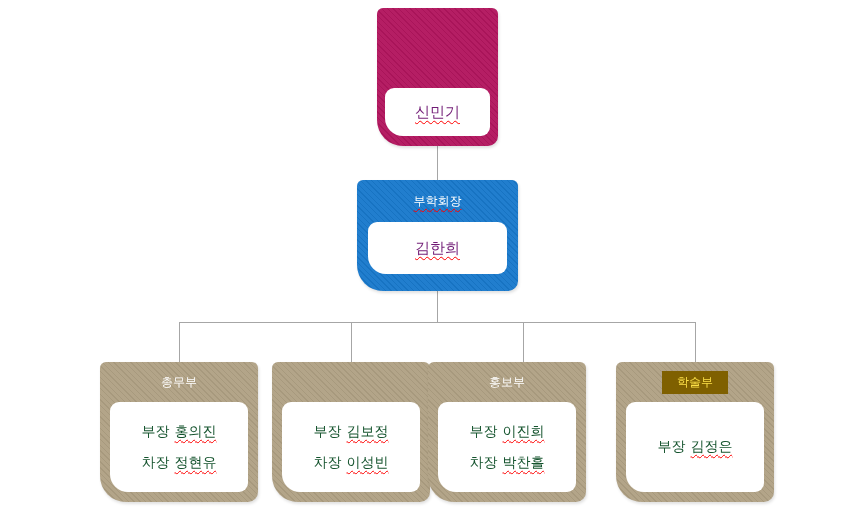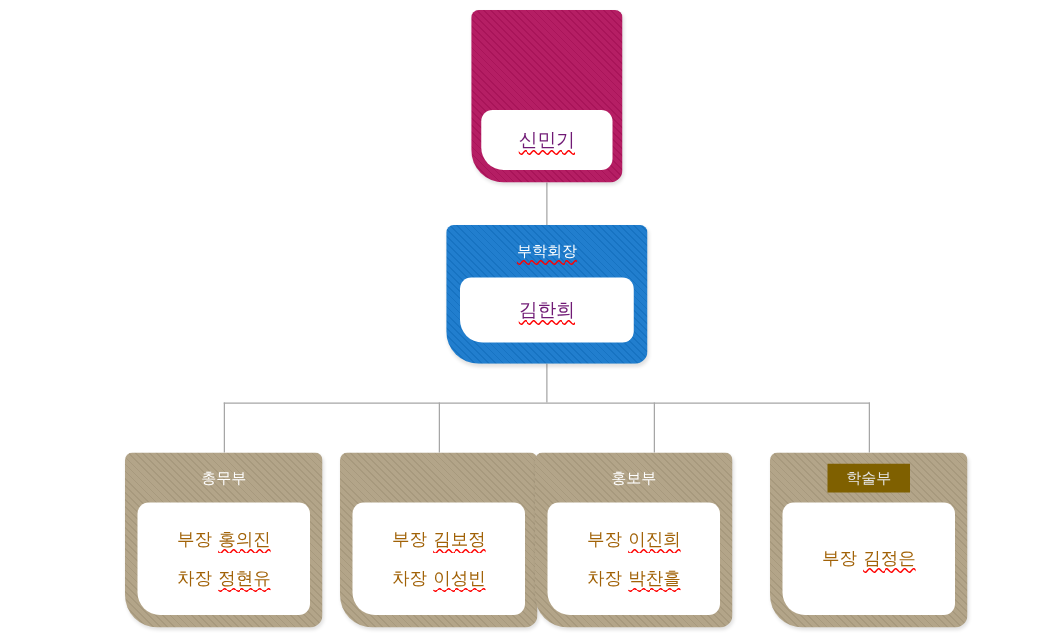--- a/index.html
+++ b/index.html
@@ -53,21 +53,21 @@
   
   .vice { left: 357px; top: 180px; width: 161px; height: 111px; background-color: #1879cc; }
   .vice .node-title { height: 42px; font-size: 12px; }
   .vice .name-box { left: 11px; right: 11px; bottom: 17px; height: 52px; font-size: 15px; }
 
   
   .dept { top: 362px; width: 158px; height: 140px; background-color: #b0a184; }
   .dept .node-title { height: 40px; font-size: 12px; }
   .dept .name-box {
     left: 10px; right: 10px; bottom: 10px; height: 90px;
-    flex-direction: column; gap: 13px; font-size: 14px; color: #a16207;
+    flex-direction: column; gap: 13px; font-size: 14px; color: #14532d;
   }
   .dept-1 { left: 100px; }
   .dept-2 { left: 272px; }
   .dept-3 { left: 428px; }
   .dept-4 { left: 616px; }
 
   .member-line { display: flex; gap: 5px; white-space: nowrap; }
 
   
   .squiggle {
@@ -75,21 +75,21 @@
     text-decoration-style: wavy;
     text-decoration-color: #ff0000;
     text-decoration-thickness: 1px;
     text-underline-offset: 3px;
     text-decoration-skip-ink: none;
   }
 
   
   .title-highlight {
     background: #7f6000;
-    color: #e5e5e5;
+    color: #fde047;
     padding: 3px 15px;
   }
 </style>
 </head>
 <body>
 
 <div class="canvas">
 
   <div class="connector v" style="left:437px; top:146px; height:34px"></div>
   <div class="connector v" style="left:437px; top:291px; height:31px"></div>

